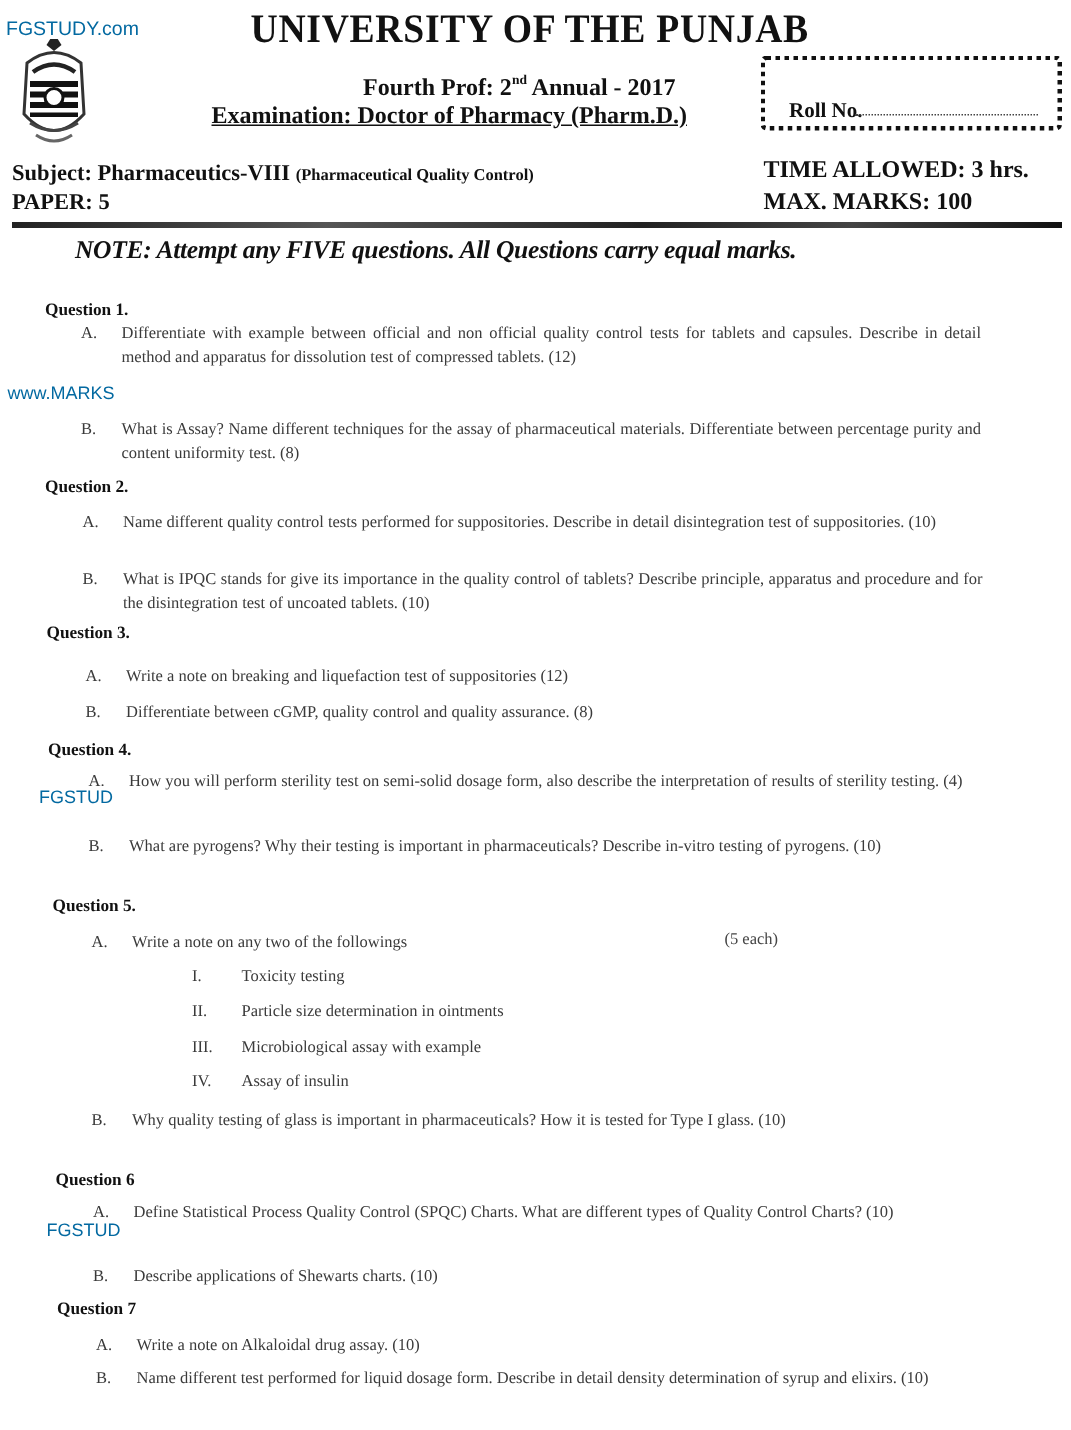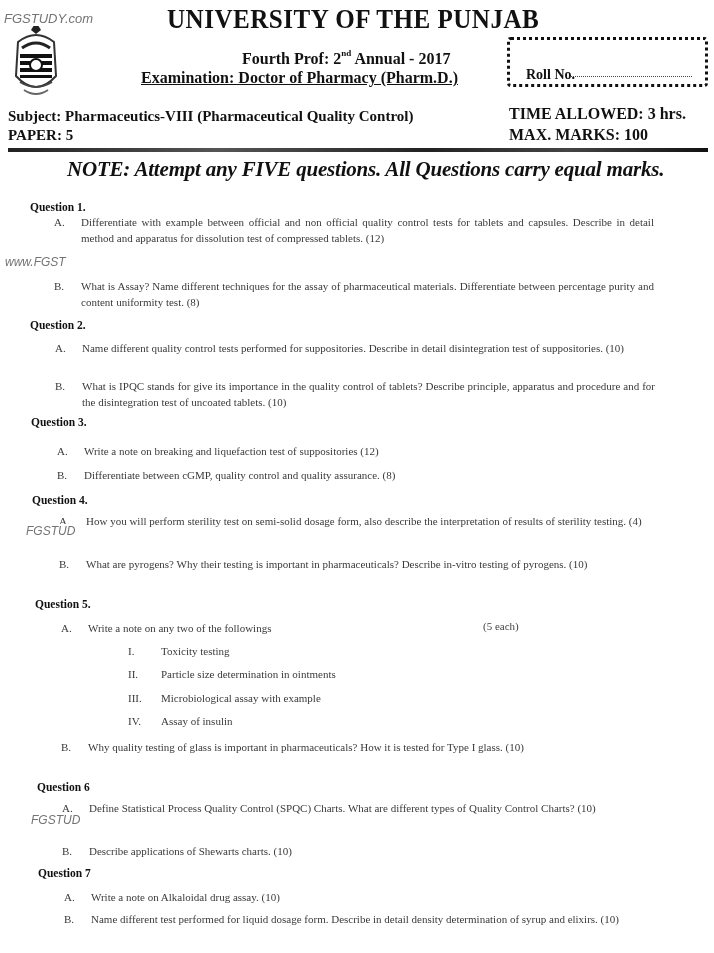--- a/index.html
+++ b/index.html
@@ -1,58 +1,58 @@
 <!DOCTYPE html>
 <html><head>
 <meta charset="utf-8">
 <style>
   * { margin:0; padding:0; box-sizing:border-box; }
   html, body { width:714px; height:953px; background:#ffffff; overflow:hidden; }
   body { position:relative; font-family:"Liberation Serif", serif; color:#111; }
 
-  .watermark { position:absolute; font-family:"Liberation Sans", sans-serif; font-size:12px; color:#737373; background:#fff; z-index:3;font-style:italic; }
+  .watermark { position:absolute; font-family:"Liberation Sans", sans-serif; font-size:12px; color:#0369a1; background:#fff; z-index:3; }
   .wm-top { left:4px; top:11px; font-size:13px; }
   .wm-1 { left:5px; top:255px; }
   .wm-2 { left:26px; top:524px; }
   .wm-3 { left:31px; top:813px; }
 
   .logo { position:absolute; left:10px; top:20px; width:52px; height:82px; }
 
   .uni-title { position:absolute; left:167px; top:4px; font-size:27px; font-weight:bold; letter-spacing:0.5px; transform:scaleX(0.93); transform-origin:left top; }
   .prof-line { position:absolute; left:198px; top:50px; font-size:16px; font-weight:bold;margin-left:44px; }
   .prof-line sup { font-size:9px; vertical-align:top; position:relative; top:-2px; }
   .exam-line { position:absolute; left:141px; top:69px; font-size:16px; font-weight:bold; text-decoration:underline; }
 
   .roll-box { position:absolute; left:507px; top:37px; width:201px; height:50px; border:3px dotted #111; border-radius:4px; }
   .roll-label { position:absolute; left:16px; top:27px; font-size:14px; font-weight:bold; }
   .roll-dots { position:absolute; left:60px; top:36px; width:122px; border-bottom:1px dotted #444; }
 
   .subject { position:absolute; left:8px; top:108px; font-size:15px; font-weight:bold; }
-  .subject .sub-paren { font-size:15px; }
+  .subject .sub-paren { font-size:11px; }
   .paper { position:absolute; left:8px; top:127px; font-size:15px; font-weight:bold; }
   .time { position:absolute; left:509px; top:105px; font-size:16px; font-weight:bold; }
   .marks { position:absolute; left:509px; top:126px; font-size:16px; font-weight:bold; }
 
   .rule { position:absolute; left:8px; top:148px; width:700px; height:4px; background:linear-gradient(90deg,#222,#555 30%,#222 60%,#444 80%,#111); }
 
-  .note { position:absolute; left:67px; top:157px; font-size:21px; font-weight:bold; font-style:italic; letter-spacing:-0.2px; }
+  .note { position:absolute; left:50px; top:157px; font-size:17px; font-weight:bold; font-style:italic; letter-spacing:-0.2px; }
   .q-title { position:absolute; font-size:11.5px; font-weight:bold; color:#111; }
   .part { position:absolute; font-size:11px; color:#3a3a3a; line-height:16px; }
   .part .lbl { position:absolute; left:0; top:0; }
   .part .txt { position:absolute; left:27px; top:0; text-align:justify; }
   .sub-item { position:absolute; font-size:11px; color:#3a3a3a; }
   .sub-item .num { position:absolute; left:0; }
   .sub-item .stxt { position:absolute; left:33px; white-space:nowrap; }
   .each { position:absolute; left:483px; top:620px; font-size:11px; color:#444; }
 </style>
 </head>
 <body>
 
 <div class="watermark wm-top">FGSTUDY.com</div>
-<div class="watermark wm-1">www.FGST</div>
+<div class="watermark wm-1">www.MARKS</div>
 <div class="watermark wm-2">FGSTUD</div>
 <div class="watermark wm-3">FGSTUD</div>
 
 <div class="logo">
   <svg width="52" height="82" viewBox="0 0 52 82">
     <path d="M26 2 L31 10 L26 14 L21 10 Z" fill="#222"></path>
     <path d="M8 22 Q26 8 44 22 L46 56 Q26 78 6 56 Z" fill="#fff" stroke="#333" stroke-width="2"></path>
     <path d="M12 28 Q26 18 40 28" fill="none" stroke="#222" stroke-width="3"></path>
     <rect x="10" y="34" width="32" height="4" fill="#111"></rect>
     <rect x="10" y="41" width="32" height="4" fill="#111"></rect>

